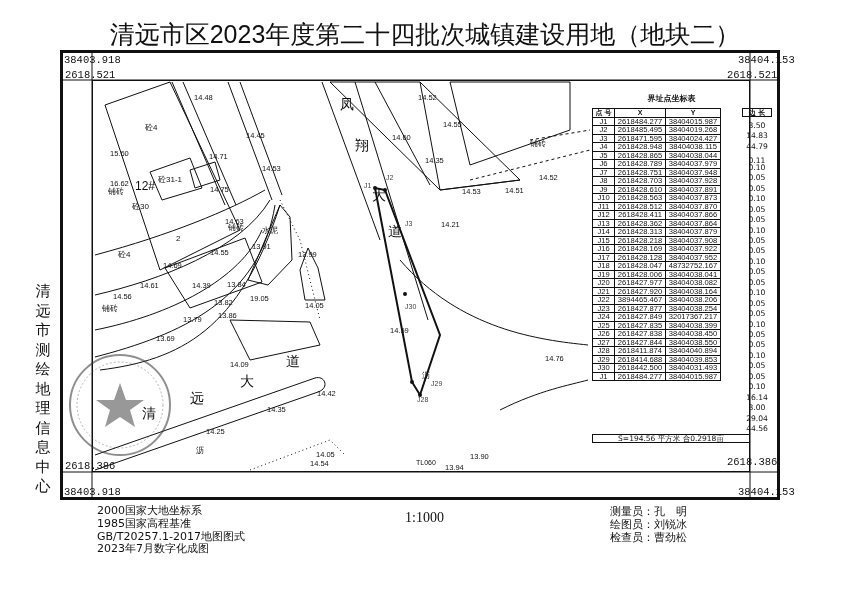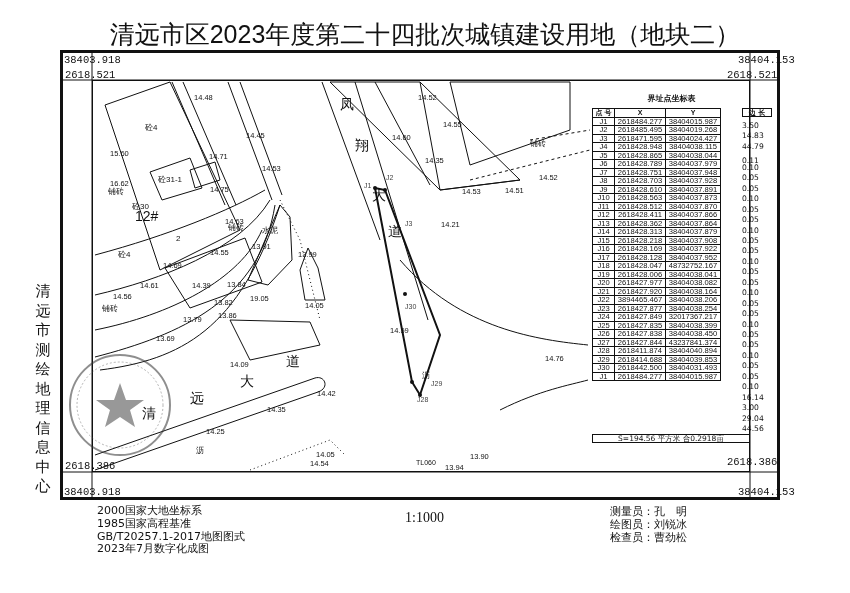--- a/index.html
+++ b/index.html
@@ -9,21 +9,21 @@
   .outer-frame{position:absolute;left:60px;top:50px;width:720px;height:450px;border:3px solid #111;box-sizing:border-box;}
   .map-frame{position:absolute;left:92px;top:80px;width:658px;height:392px;border:1.3px solid #111;box-sizing:border-box;}
   .corner{position:absolute;font-size:10.5px;font-family:Liberation Mono, monospace;}
   svg.map{position:absolute;left:0;top:0;}
   .tbl-wrap{position:absolute;left:592px;top:108px;width:158px;}
   .tbl-title{position:absolute;left:593px;top:93px;width:157px;text-align:center;font-size:8px;font-weight:bold;}
   table.coords{border-collapse:collapse;font-size:7.6px;font-family:"Liberation Sans",sans-serif;background:#fff;}
   table.coords td,table.coords th{border:1px solid #111;padding:0 2px;height:7.5px;line-height:7.5px;text-align:center;white-space:nowrap;}
   table.coords th{font-weight:bold;font-size:7px;}
   .area-row{position:absolute;left:592px;top:434px;width:158px;height:9px;border:1px solid #111;box-sizing:border-box;font-size:7.5px;text-align:center;line-height:8px;background:#fff;}
-  .dist{position:absolute;left:742px;width:30px;font-size:7.6px;text-align:left;}
+  .dist{position:absolute;left:742px;width:30px;font-size:7.6px;text-align:center;}
   .footer-left{position:absolute;left:97px;top:505px;font-size:11px;line-height:12.8px;font-family:"DejaVu Sans",sans-serif;}
   .scale{position:absolute;left:405px;top:510px;font-size:14px;font-family:"Liberation Serif",serif;}
   .footer-right{position:absolute;left:610px;top:505px;font-size:11px;line-height:13px;}
   .footer-right span{display:inline-block;}
   .lbl{font-family:"Liberation Sans",sans-serif;}
 </style>
 </head>
 <body>
 
 <div class="title">清远市区2023年度第二十四批次城镇建设用地（地块二）</div>
@@ -119,21 +119,21 @@
 <div class="lbl" style="position:absolute;left:190px;top:390px;font-size:14px;">远</div>
 <div class="lbl" style="position:absolute;left:142px;top:405px;font-size:14px;">清</div>
 <div class="lbl" style="position:absolute;left:262px;top:225px;font-size:8px;">水泥</div>
 <div class="lbl" style="position:absolute;left:108px;top:186px;font-size:8px;">铺砖</div>
 <div class="lbl" style="position:absolute;left:228px;top:222px;font-size:8px;">铺砖</div>
 <div class="lbl" style="position:absolute;left:102px;top:303px;font-size:8px;">铺砖</div>
 <div class="lbl" style="position:absolute;left:530px;top:138px;font-size:8px;">铺砖</div>
 <div class="lbl" style="position:absolute;left:145px;top:122px;font-size:8px;">砼4</div>
 <div class="lbl" style="position:absolute;left:118px;top:249px;font-size:8px;">砼4</div>
 <div class="lbl" style="position:absolute;left:158px;top:174px;font-size:8px;">砼31-1</div>
-<div class="lbl" style="position:absolute;left:135px;top:208px;font-size:14px;">12#</div>
+<div class="lbl" style="position:absolute;left:135px;top:179px;font-size:12px;">12#</div>
 <div class="lbl" style="position:absolute;left:132px;top:201px;font-size:8px;">砼30</div>
 <div class="lbl" style="position:absolute;left:176px;top:234px;font-size:8px;">2</div>
 <div class="lbl" style="position:absolute;left:196px;top:445px;font-size:8px;">沥</div>
 <div class="lbl" style="position:absolute;left:422px;top:370px;font-size:8px;">沥</div>
 <div class="lbl" style="position:absolute;left:416px;top:459px;font-size:7px;">TL060</div>
 
 <div class="lbl" style="position:absolute;left:364px;top:182px;font-size:7px;color:#444;">J1</div>
 <div class="lbl" style="position:absolute;left:386px;top:174px;font-size:7px;color:#444;">J2</div>
 <div class="lbl" style="position:absolute;left:405px;top:220px;font-size:7px;color:#444;">J3</div>
 <div class="lbl" style="position:absolute;left:405px;top:303px;font-size:7px;color:#444;">J30</div>
@@ -320,21 +320,21 @@
           <td>38404038.399</td>
         </tr>
         <tr>
           <td>J26</td>
           <td>2618427.838</td>
           <td>38404038.450</td>
         </tr>
         <tr>
           <td>J27</td>
           <td>2618427.844</td>
-          <td>43237841.374</td>
+          <td>38404038.550</td>
         </tr>
         <tr>
           <td>J28</td>
           <td>2618411.874</td>
           <td>38404040.894</td>
         </tr>
         <tr>
           <td>J29</td>
           <td>2618414.688</td>
           <td>38404039.853</td>

